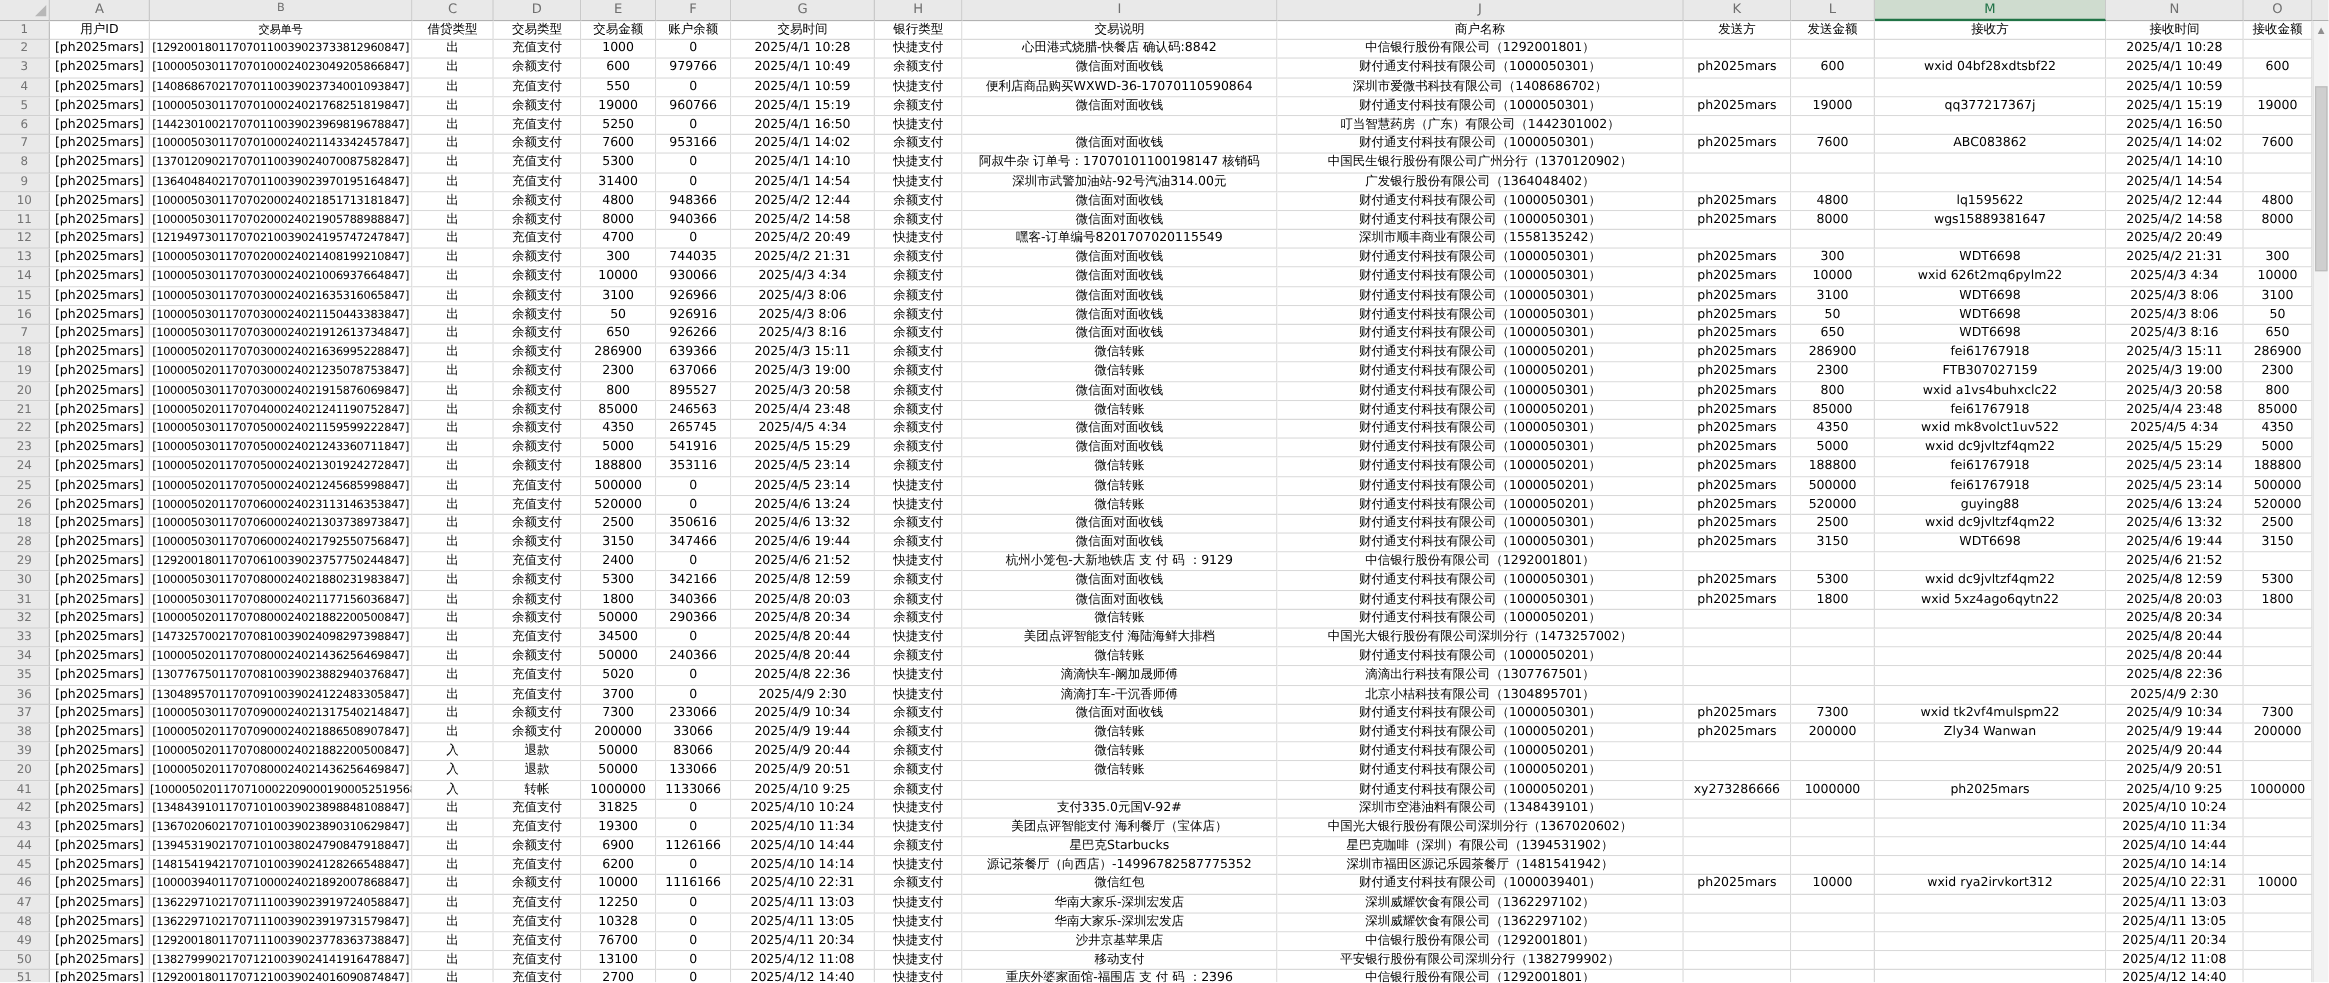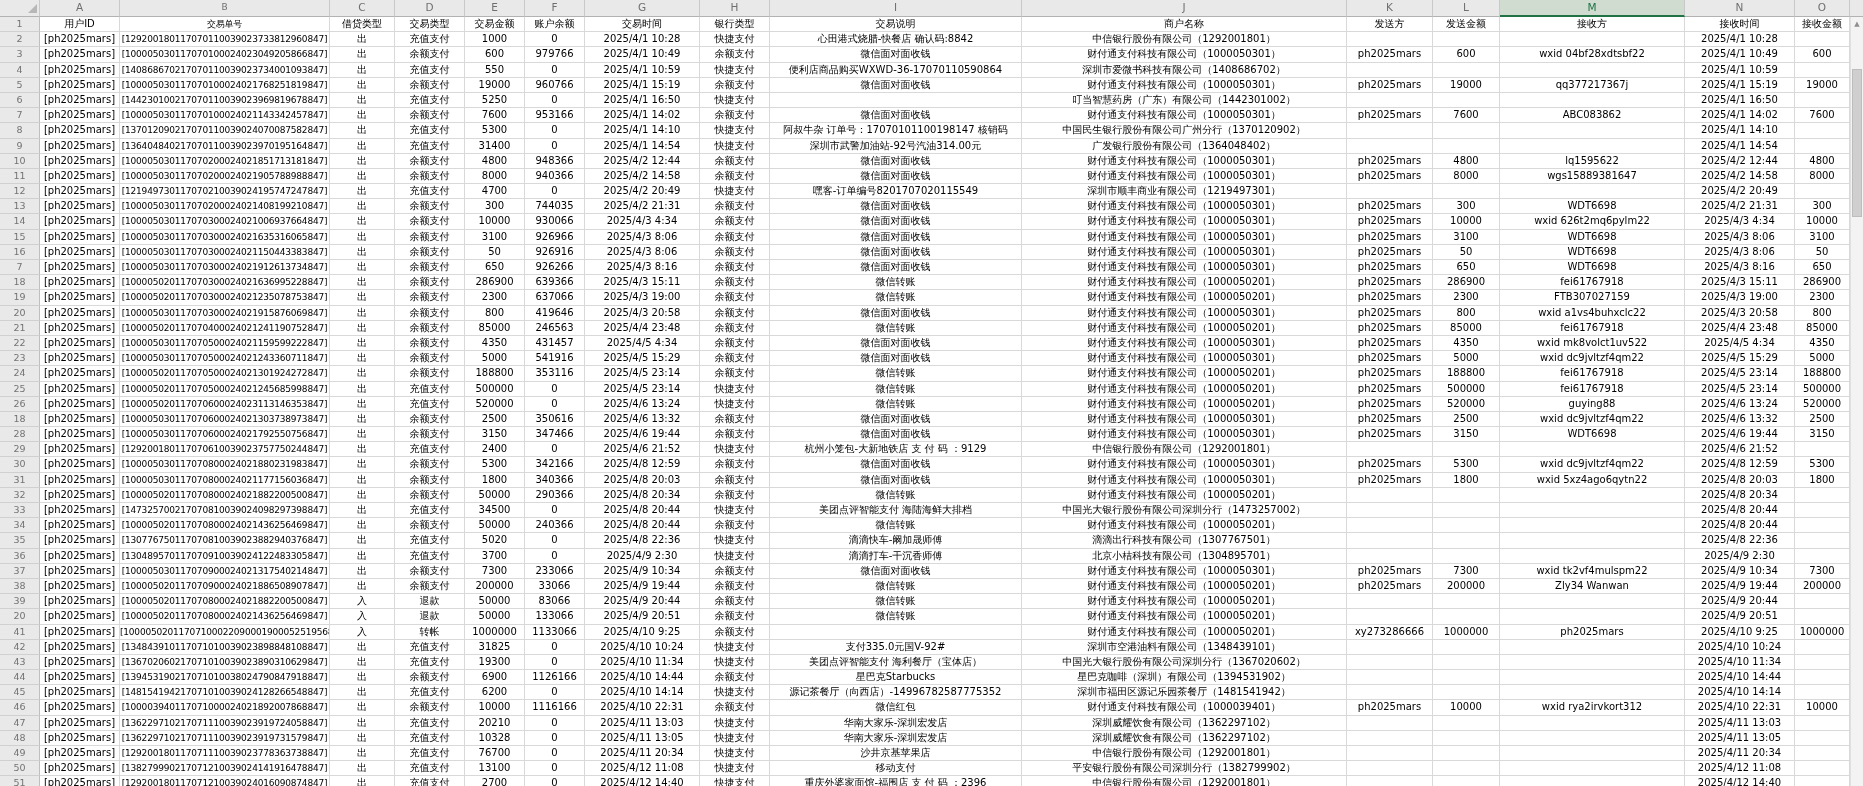--- a/index.html
+++ b/index.html
@@ -275,21 +275,21 @@
         <div class="cell gutter">12</div>
         <div class="cell col-a">[ph2025mars]</div>
         <div class="cell col-b">[121949730117070210039024195747247847]</div>
         <div class="cell col-c">出</div>
         <div class="cell col-d">充值支付</div>
         <div class="cell col-e">4700</div>
         <div class="cell col-f">0</div>
         <div class="cell col-g">2025/4/2 20:49</div>
         <div class="cell col-h">快捷支付</div>
         <div class="cell col-i">嘿客-订单编号8201707020115549</div>
-        <div class="cell col-j">深圳市顺丰商业有限公司（1219497301）</div>
+        <div class="cell col-j">深圳市顺丰商业有限公司（1558135242）</div>
         <div class="cell col-k"></div>
         <div class="cell col-l"></div>
         <div class="cell col-m"></div>
         <div class="cell col-n">2025/4/2 20:49</div>
         <div class="cell col-o"></div>
       </div>
       <div class="row">
         <div class="cell gutter">13</div>
         <div class="cell col-a">[ph2025mars]</div>
         <div class="cell col-b">[100005030117070200024021408199210847]</div>
@@ -415,21 +415,21 @@
         <div class="cell col-n">2025/4/3 19:00</div>
         <div class="cell col-o">2300</div>
       </div>
       <div class="row">
         <div class="cell gutter">20</div>
         <div class="cell col-a">[ph2025mars]</div>
         <div class="cell col-b">[100005030117070300024021915876069847]</div>
         <div class="cell col-c">出</div>
         <div class="cell col-d">余额支付</div>
         <div class="cell col-e">800</div>
-        <div class="cell col-f">419646</div>
+        <div class="cell col-f">895527</div>
         <div class="cell col-g">2025/4/3 20:58</div>
         <div class="cell col-h">余额支付</div>
         <div class="cell col-i">微信面对面收钱</div>
         <div class="cell col-j">财付通支付科技有限公司（1000050301）</div>
         <div class="cell col-k">ph2025mars</div>
         <div class="cell col-l">800</div>
         <div class="cell col-m">wxid a1vs4buhxclc22</div>
         <div class="cell col-n">2025/4/3 20:58</div>
         <div class="cell col-o">800</div>
       </div>
@@ -451,21 +451,21 @@
         <div class="cell col-n">2025/4/4 23:48</div>
         <div class="cell col-o">85000</div>
       </div>
       <div class="row">
         <div class="cell gutter">22</div>
         <div class="cell col-a">[ph2025mars]</div>
         <div class="cell col-b">[100005030117070500024021159599222847]</div>
         <div class="cell col-c">出</div>
         <div class="cell col-d">余额支付</div>
         <div class="cell col-e">4350</div>
-        <div class="cell col-f">431457</div>
+        <div class="cell col-f">265745</div>
         <div class="cell col-g">2025/4/5 4:34</div>
         <div class="cell col-h">余额支付</div>
         <div class="cell col-i">微信面对面收钱</div>
         <div class="cell col-j">财付通支付科技有限公司（1000050301）</div>
         <div class="cell col-k">ph2025mars</div>
         <div class="cell col-l">4350</div>
         <div class="cell col-m">wxid mk8volct1uv522</div>
         <div class="cell col-n">2025/4/5 4:34</div>
         <div class="cell col-o">4350</div>
       </div>
@@ -900,21 +900,21 @@
         <div class="cell col-m">wxid rya2irvkort312</div>
         <div class="cell col-n">2025/4/10 22:31</div>
         <div class="cell col-o">10000</div>
       </div>
       <div class="row">
         <div class="cell gutter">47</div>
         <div class="cell col-a">[ph2025mars]</div>
         <div class="cell col-b">[136229710217071110039023919724058847]</div>
         <div class="cell col-c">出</div>
         <div class="cell col-d">充值支付</div>
-        <div class="cell col-e">20210</div>
+        <div class="cell col-e">12250</div>
         <div class="cell col-f">0</div>
         <div class="cell col-g">2025/4/11 13:03</div>
         <div class="cell col-h">快捷支付</div>
         <div class="cell col-i">华南大家乐-深圳宏发店</div>
         <div class="cell col-j">深圳威耀饮食有限公司（1362297102）</div>
         <div class="cell col-k"></div>
         <div class="cell col-l"></div>
         <div class="cell col-m"></div>
         <div class="cell col-n">2025/4/11 13:03</div>
         <div class="cell col-o"></div>

